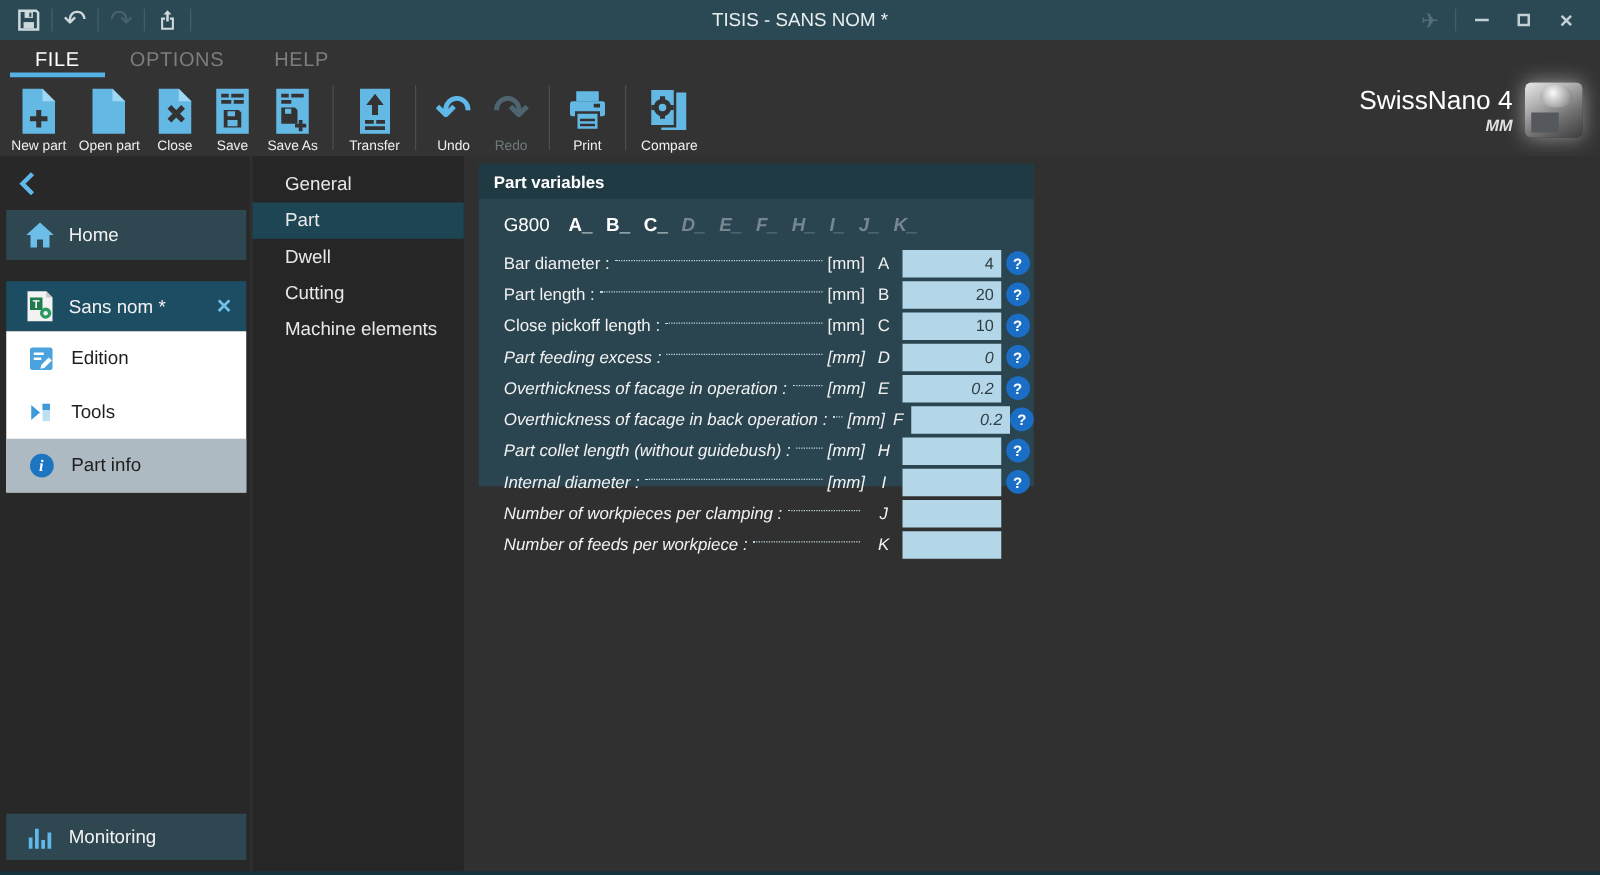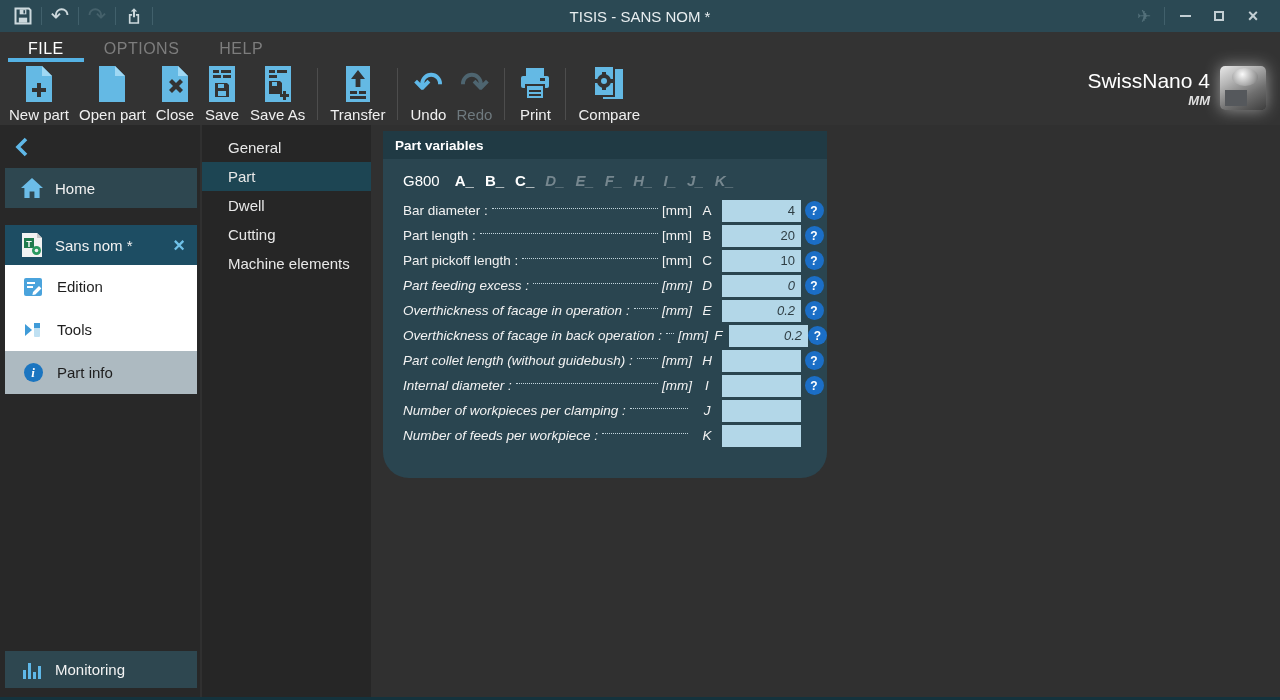--- a/index.html
+++ b/index.html
@@ -23,21 +23,21 @@
 
   
   .menubar { position:absolute; top:32px; left:0; right:0; height:30px; background:#333333; display:flex; align-items:flex-end; padding-left:8px; }
   .menu-tab { padding:0 20px; display:flex; align-items:center; font-size:16px; letter-spacing:.5px; color:#7d7d7d; border-bottom:4px solid transparent; }
   .menu-tab.active { color:#ffffff; border-bottom-color:#55b2e4; }
 
   
   .toolbar { position:absolute; top:62px; left:0; right:0; height:63px; background:#333333; display:flex; align-items:center; padding-left:4px; }
   .tool-btn { display:flex; flex-direction:column; align-items:center; justify-content:flex-end; height:58px; padding:0 5px; min-width:46px; }
   .tool-btn .ticon { height:40px; display:flex; align-items:center; justify-content:center; }
-  .tool-btn .tlabel { font-size:15px; color:#f0f0f0; margin-top:2px; white-space:nowrap; }
+  .tool-btn .tlabel { font-size:11px; color:#f0f0f0; margin-top:2px; white-space:nowrap; }
   .tool-btn.disabled .tlabel { color:#6f7a7f; }
   .tool-sep { width:1px; height:52px; background:#4d4d4d; margin:0 7px; align-self:center; }
   .arrow-glyph { font-size:34px; line-height:36px; color:#5fb8e8; font-weight:bold; }
   .arrow-glyph.gray { color:#4e6570; }
   .machine-info { position:absolute; right:14px; top:4px; display:flex; align-items:center; }
   .machine-text { text-align:right; margin-right:10px; }
   .machine-name { color:#ffffff; font-size:21px; }
   .machine-units { color:#e0e0e0; font-size:13px; font-style:italic; font-weight:bold; }
   .machine-photo { width:46px; height:44px; border-radius:5px;
       background:linear-gradient(150deg,#e8e8e8 0%,#b5b5b5 30%,#6f6f6f 65%,#3d3d3d 100%);
@@ -66,21 +66,21 @@
       display:flex; align-items:center; justify-content:center; font-family:"Liberation Serif", serif; }
   .bars { display:flex; align-items:flex-end; gap:2px; height:18px; }
   .bars i { display:block; width:3px; background:#5fb8e8; }
 
   
   .menucol { position:absolute; top:0; left:202px; width:169px; height:100%; background:#262626; padding-top:8px; }
   .sec-item { height:29px; display:flex; align-items:center; padding-left:26px; color:#e8e8e8; font-size:15px; }
   .sec-item.selected { background:#1d4553; }
 
   
-  .panel { position:absolute; left:383px; top:6px; width:444px; height:347px; background:#2a4550;border-radius:26px; }
+  .panel { position:absolute; left:383px; top:6px; width:444px; height:258px; background:#2a4550; }
   .panel-header { height:28px; background:#203a44; display:flex; align-items:center; padding-left:12px;
       color:#ffffff; font-size:13.5px; font-weight:bold; }
   .g800-row { display:flex; align-items:center; margin:13px 0 9px 20px; font-size:15px; color:#fff; gap:11px; }
   .g800-label { margin-right:4px; }
   .gletter { font-weight:bold; color:#ffffff; }
   .gletter.undef { font-weight:bold; font-style:italic; color:#76878f; }
   .var-rows { padding:0 0 0 20px; }
   .var-row { height:25px; display:flex; align-items:center; }
   .vr-label { color:#f2f2f2; font-size:13.5px; white-space:nowrap; }
   .var-row.italic .vr-label, .var-row.italic .vr-unit, .var-row.italic .vr-letter, .var-row.italic input { font-style:italic; }
@@ -388,21 +388,21 @@
             <span class="vr-label">Part length :</span>
             <span class="vr-leader"></span>
             <span class="vr-unit">[mm]</span>
             <span class="vr-letter">B</span>
             <input class="vr-input" type="text" value="20" style="">
             <span class="vr-help">
               <span class="help-badge">?</span>
             </span>
           </div>
           <div class="var-row">
-            <span class="vr-label">Part pickoff length :</span>
+            <span class="vr-label">Close pickoff length :</span>
             <span class="vr-leader"></span>
             <span class="vr-unit">[mm]</span>
             <span class="vr-letter">C</span>
             <input class="vr-input" type="text" value="10" style="">
             <span class="vr-help">
               <span class="help-badge">?</span>
             </span>
           </div>
           <div class="var-row italic">
             <span class="vr-label">Part feeding excess :</span>

